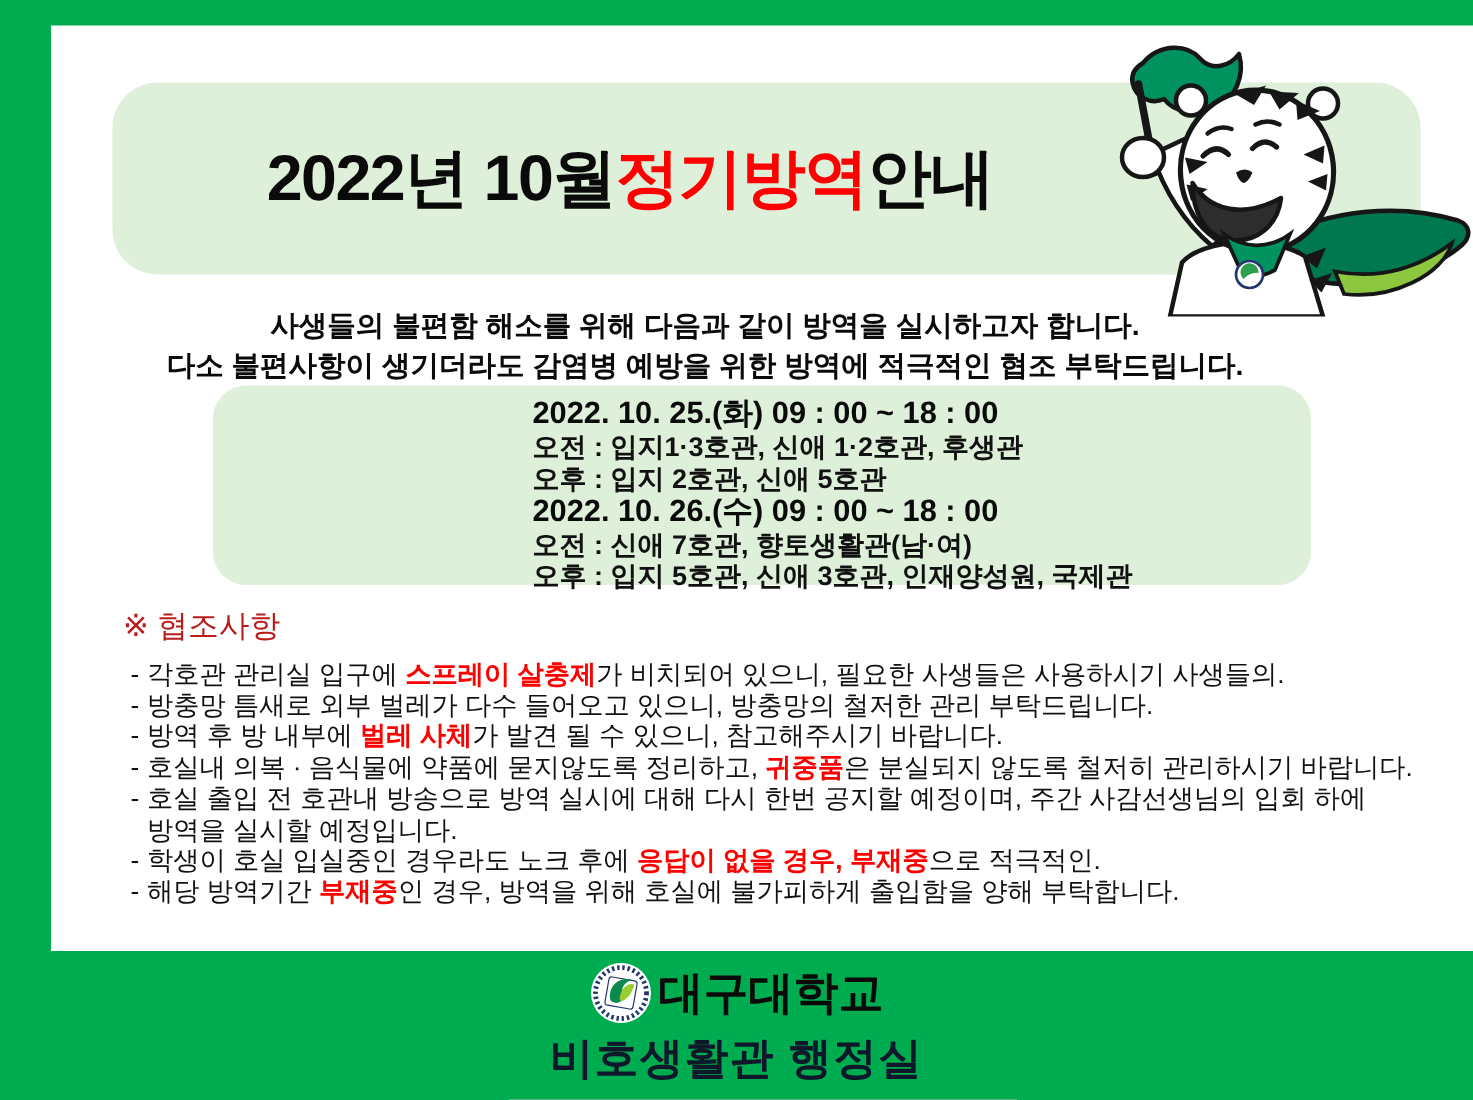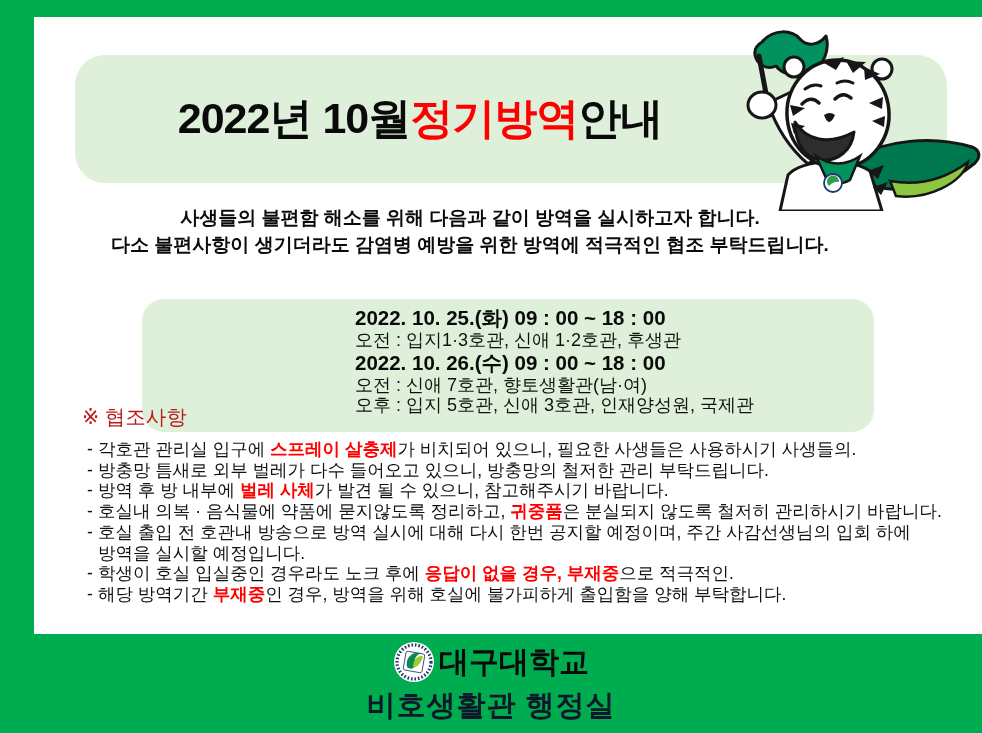--- a/index.html
+++ b/index.html
@@ -25,25 +25,25 @@
   }
   .red { color:#ff0000; }
   .mascot { position:absolute; left:698px; top:6px; width:250px; height:188px; z-index:3; }
   .intro {
     position:absolute; left:0; top:187px; width:872px;
     text-align:center; font-size:19px; font-weight:700; line-height:27px;
     color:#0a0a0a;
   }
   .schedule-box {
     position:absolute; left:108px; top:240px; width:732px; height:133px;
-    background:#dff0da; border-radius:22px;margin-top:42px;
+    background:#dff0da; border-radius:22px;
   }
   .schedule-inner { padding:7px 0 0 213px; text-align:left; }
   .sch-date { font-size:20.5px; font-weight:800; line-height:24px; color:#0a0a0a; white-space:nowrap; }
-  .sch-line { font-size:18px; font-weight:400; line-height:20.5px; color:#111; white-space:nowrap; }
+  .sch-line { font-size:18px; font-weight:700; line-height:20.5px; color:#111; white-space:nowrap; }
   .notes-heading {
     position:absolute; left:48px; top:386px;
     font-size:20.5px; font-weight:400; color:#b91c1c;
   }
   .notes-list { position:absolute; left:53px; top:422px; width:884px; }
   .note-item { display:flex; font-size:17.5px; font-weight:500; line-height:20.7px; color:#111; }
   .note-item .dash { width:11px; flex:0 0 11px; }
   .note-item .note-text { flex:1; }
   .note-item .red { font-weight:800; }
   .footer { position:absolute; left:0; top:634px; width:982px; height:99px; }
@@ -118,20 +118,21 @@
 
     <div class="intro">
       <div>사생들의 불편함 해소를 위해 다음과 같이 방역을 실시하고자 합니다.</div>
       <div>다소 불편사항이 생기더라도 감염병 예방을 위한 방역에 적극적인 협조 부탁드립니다.</div>
     </div>
 
     <div class="schedule-box">
       <div class="schedule-inner">
         <div class="sch-date">2022. 10. 25.(화) 09 : 00 ~ 18 : 00</div>
         <div class="sch-line">오전 : 입지1·3호관, 신애 1·2호관, 후생관</div>
+        <div class="sch-line">오후 : 입지 2호관, 신애 5호관</div>
         <div class="sch-date">2022. 10. 26.(수) 09 : 00 ~ 18 : 00</div>
         <div class="sch-line">오전 : 신애 7호관, 향토생활관(남·여)</div>
         <div class="sch-line">오후 : 입지 5호관, 신애 3호관, 인재양성원, 국제관</div>
       </div>
     </div>
 
     <div class="notes-heading">※ 협조사항</div>
     <div class="notes-list">
         <div class="note-item">
           <span class="dash">-</span>

